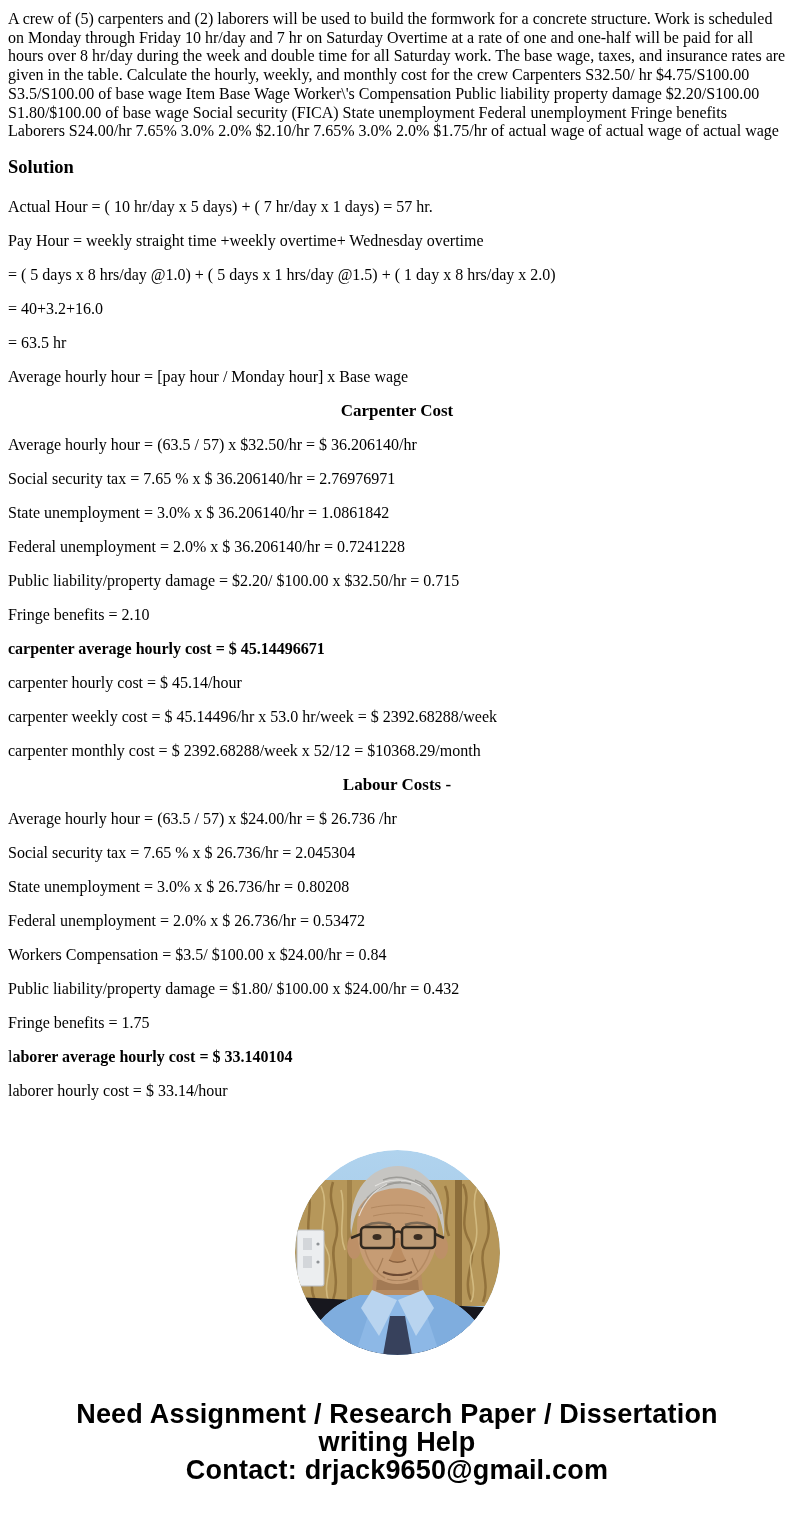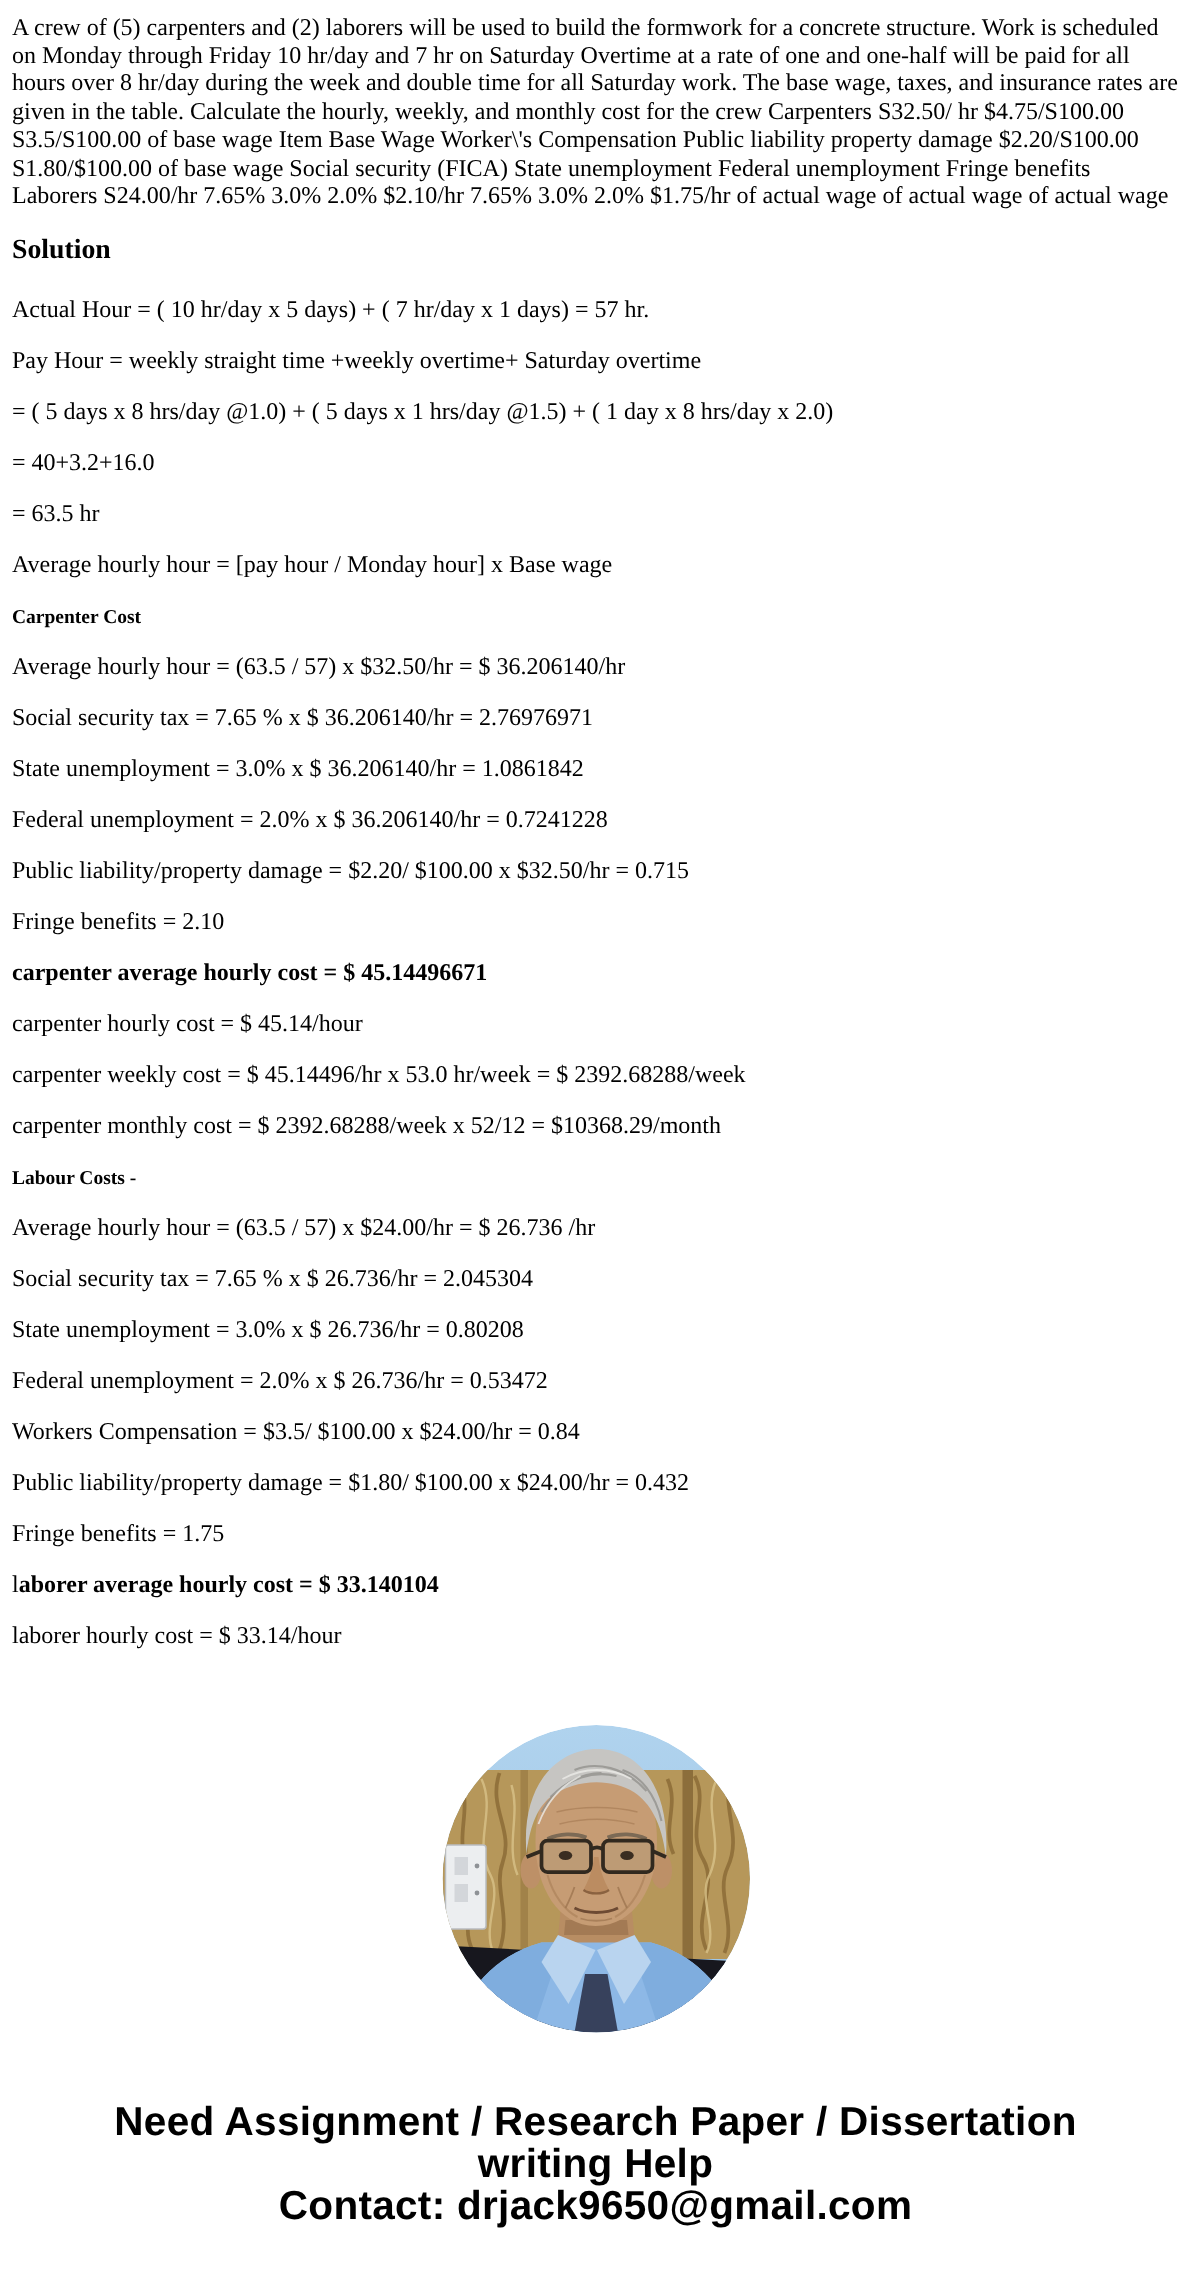--- a/index.html
+++ b/index.html
@@ -26,21 +26,21 @@
     height: 132px;
     overflow: hidden;
     margin: 0 0 14px 0;
   }
   p.heading-lg {
     font-size: 18.5px;
     font-weight: bold;
     line-height: 22px;
     margin: 0 0 19px 0;
   }
-  p.heading-sm { font-weight: bold; font-size: 13px; }
+  p.heading-sm { font-weight: bold; font-size: 17px; text-align: center; }
   p.heading-sm span { font-weight: bold; }
   p.bold-line { font-weight: bold; }
   p.mixed-bold b { font-weight: bold; }
   p.line { font-weight: normal; }
   
   .photo-wrap {
     margin-top: 21px;
     height: 205px;
     text-align: center;
   }
@@ -64,21 +64,21 @@
   }
 </style>
 </head>
 <body>
 
 <div class="doc">
   <div>
       <p class="problem">A crew of (5) carpenters and (2) laborers will be used to build the formwork for a concrete structure. Work is scheduled on Monday through Friday 10 hr/day and 7 hr on Saturday Overtime at a rate of one and one-half will be paid for all hours over 8 hr/day during the week and double time for all Saturday work. The base wage, taxes, and insurance rates are given in the table. Calculate the hourly, weekly, and monthly cost for the crew Carpenters S32.50/ hr $4.75/S100.00 S3.5/S100.00 of base wage Item Base Wage Worker\'s Compensation Public liability property damage $2.20/S100.00 S1.80/$100.00 of base wage Social security (FICA) State unemployment Federal unemployment Fringe benefits Laborers S24.00/hr 7.65% 3.0% 2.0% $2.10/hr 7.65% 3.0% 2.0% $1.75/hr of actual wage of actual wage of actual wage</p>
       <p class="heading-lg">Solution</p>
       <p class="line">Actual Hour = ( 10 hr/day x 5 days) + ( 7 hr/day x 1 days) = 57 hr.</p>
-      <p class="line">Pay Hour = weekly straight time +weekly overtime+ Saturday overtime</p>
+      <p class="line">Pay Hour = weekly straight time +weekly overtime+ Wednesday overtime</p>
       <p class="line">= ( 5 days x 8 hrs/day @1.0) + ( 5 days x 1 hrs/day @1.5) + ( 1 day x 8 hrs/day x 2.0)</p>
       <p class="line">= 40+3.2+16.0</p>
       <p class="line">= 63.5 hr</p>
       <p class="line">Average hourly hour = [pay hour / Monday hour] x Base wage</p>
       <p class="heading-sm">Carpenter Cost</p>
       <p class="line">Average hourly hour = (63.5 / 57) x $32.50/hr = $ 36.206140/hr</p>
       <p class="line">Social security tax = 7.65 % x $ 36.206140/hr = 2.76976971</p>
       <p class="line">State unemployment = 3.0% x $ 36.206140/hr = 1.0861842</p>
       <p class="line">Federal unemployment = 2.0% x $ 36.206140/hr = 0.7241228</p>
       <p class="line">Public liability/property damage = $2.20/ $100.00 x $32.50/hr = 0.715</p>

